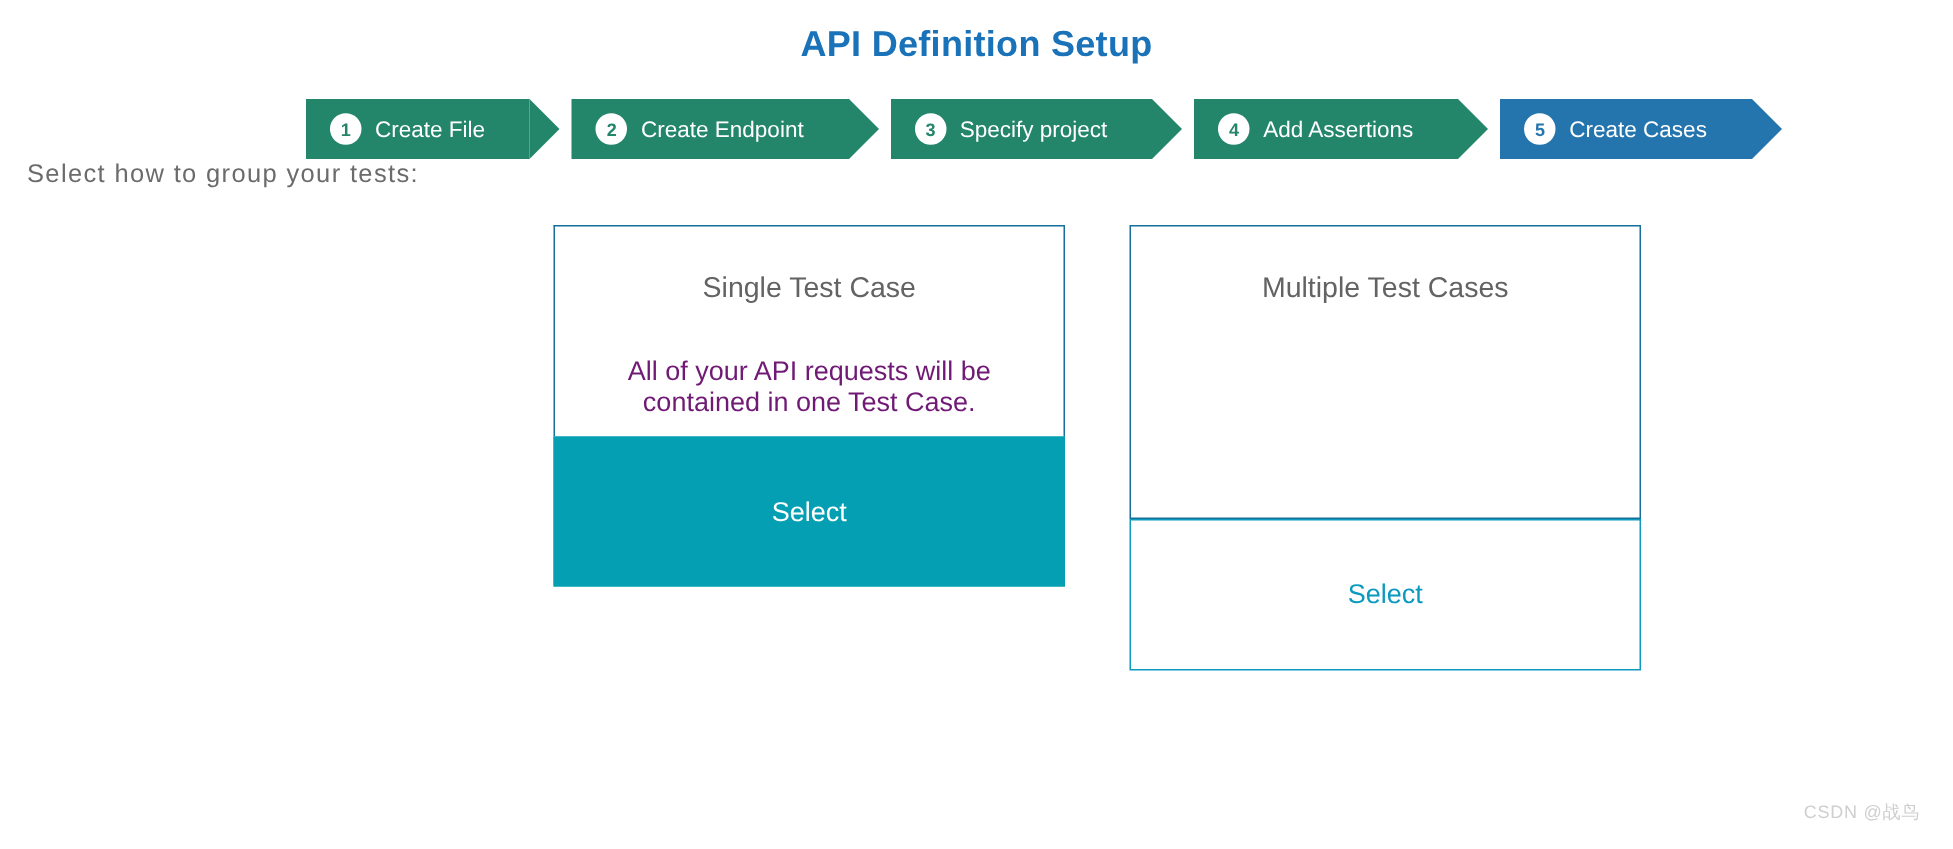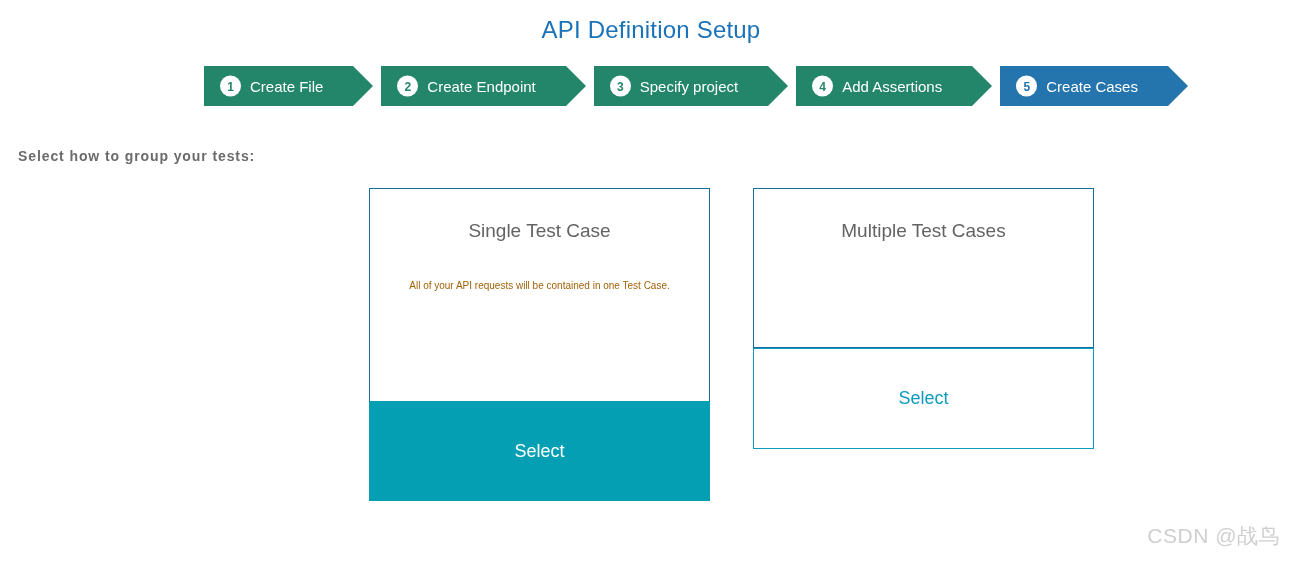--- a/index.html
+++ b/index.html
@@ -14,21 +14,21 @@
     font-family: "Liberation Sans", sans-serif;
     overflow: hidden;
     position: relative;
   }
 
   
   .page-title {
     text-align: center;
     color: #1a72b8;
     font-size: 24px;
-    font-weight: 400;
+    font-weight: 700;
     letter-spacing: 0.2px;
     margin: 0;
     padding-top: 15px;
     height: 40px;
     line-height: 30px;
   }
 
   
   .wizard {
     display: flex;
@@ -85,61 +85,60 @@
     justify-content: center;
     line-height: 1;
   }
   .step.active .step-num { color: #2474ad; }
   .step-label { display: block; }
 
   
   .instruction {
     margin: 0;
     padding-left: 18px;
-    padding-top: 42px;
-    font-size: 14px;
-    font-weight: bold;
+    font-size: 17px;
+    font-weight: normal;
     color: #6b6b6b;
     letter-spacing: 0.9px;
   }
 
   
   .cards {
     display: flex;
     margin-top: 24px;
     padding-left: 369px;
     gap: 43px;
   }
   .card {
     width: 341px;
     background: #ffffff;
     display: flex;
     flex-direction: column;
   }
   .card-body {
     border: 1px solid #166f9a;
     border-bottom: none;
-    height: 213px;
+    height: 141px;
     padding: 20px 22px 0 22px;
     text-align: center;
   }
   .card.secondary .card-body {
     border-bottom: 1px solid #166f9a;
-    height: 160px;
+    height: 196px;
   }
   .card-title {
     font-size: 19px;
     color: #636363;
     font-weight: 400;
     margin: 10px 0 0 0;
     line-height: 24px;
   }
   .card-desc {
-    font-size: 10px;
-    color: #a16207;
+    font-size: 18px;
+    color: #701a75;
     line-height: 21px;
     margin: 32px 0 0 0;
   }
 
   
   .card-select {
     height: 100px;
     display: flex;
     align-items: center;
     justify-content: center;
@@ -156,21 +155,21 @@
     color: #0c9abf;
     border: 1px solid #0c9abf;
     height: 101px;
   }
 
   
   .watermark {
     position: absolute;
     right: 22px;
     bottom: 16px;
-    font-size: 21px;
+    font-size: 12px;
     color: #cfcfcf;
     letter-spacing: 0.5px;
     user-select: none;
   }
 </style>
 </head>
 <body>
 
 <h1 class="page-title">API Definition Setup</h1>
 

